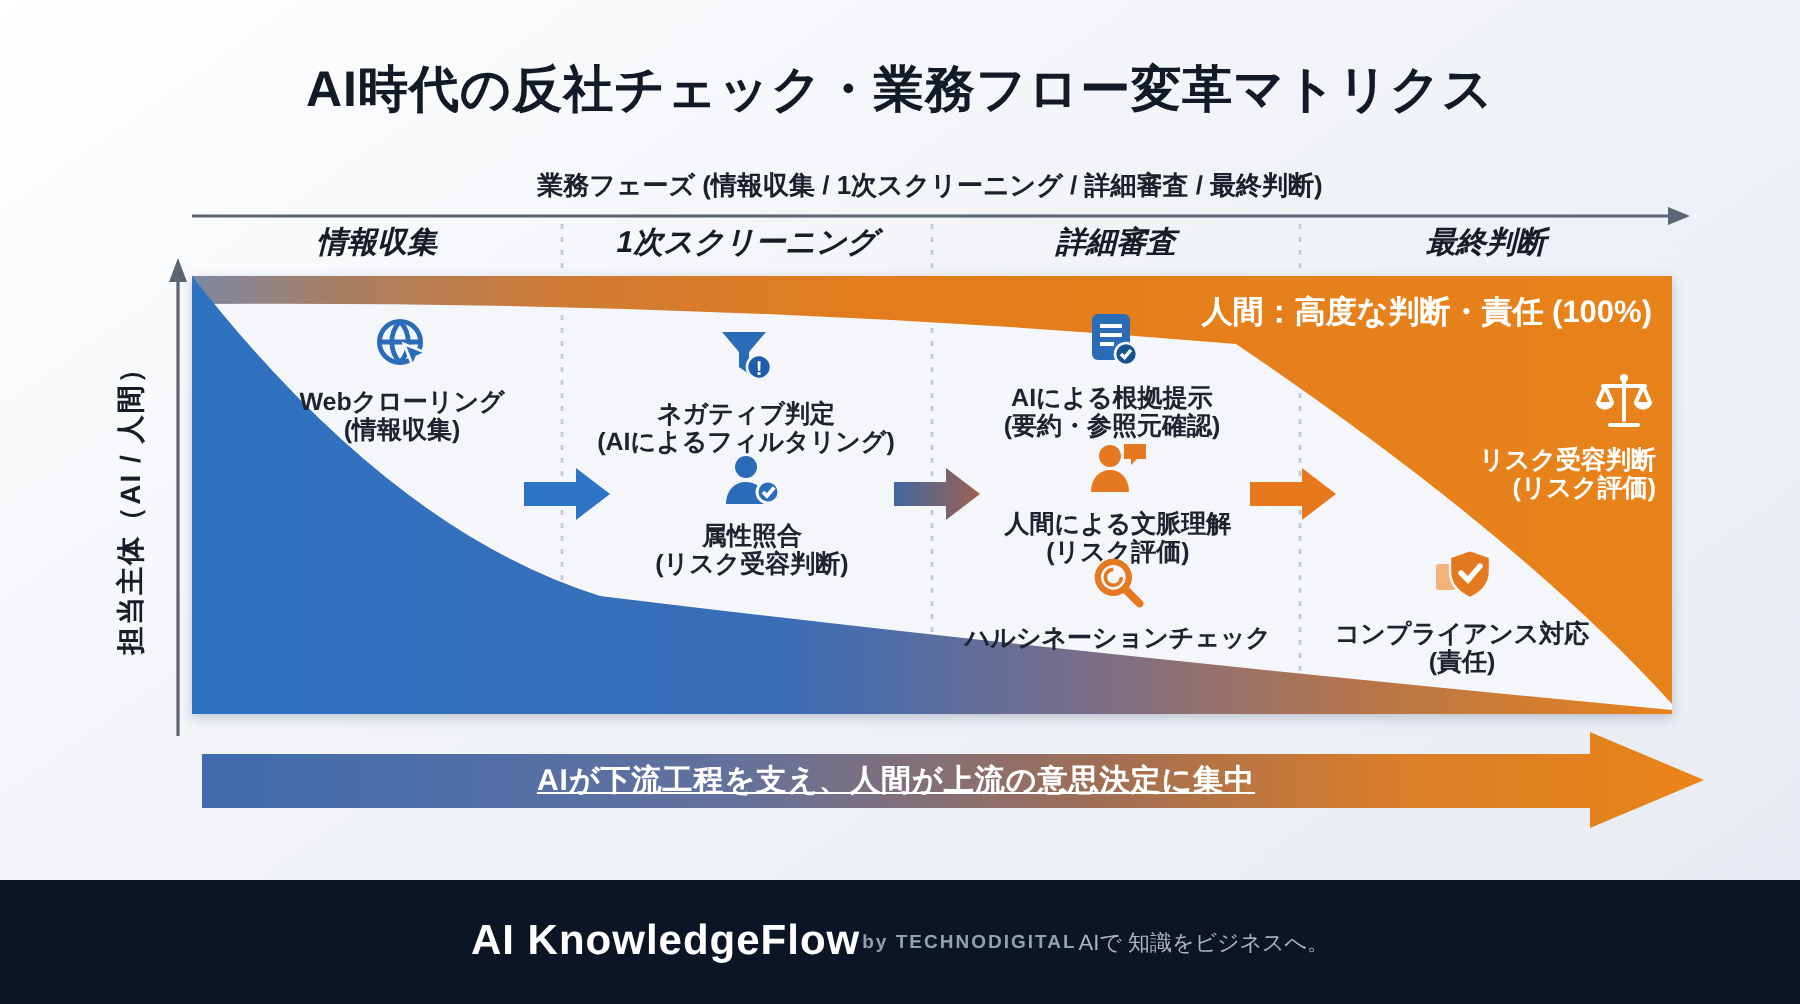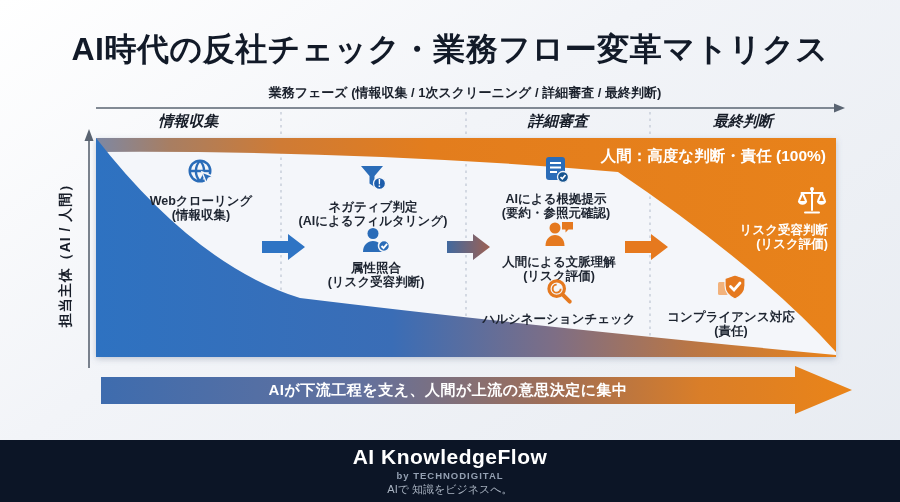--- a/index.html
+++ b/index.html
@@ -7,21 +7,21 @@
   body { font-family:"Liberation Sans","DejaVu Sans",sans-serif; }
   .canvas{
     position:relative; width:900px; height:502px; overflow:hidden;
     background:linear-gradient(145deg,#ffffff 0%,#f2f4f8 40%,#e7ebf1 100%);
   }
   .abs{ position:absolute; }
   svg.layer{ position:absolute; left:0; top:0; }
 
   .title{
     left:0; top:28px; width:900px; text-align:center;
-    font-size:32px; font-weight:800; color:#121a28; letter-spacing:.5px;
+    font-size:25px; font-weight:800; color:#121a28; letter-spacing:.5px;
   }
   .subtitle{
     left:95px; top:84px; width:740px; text-align:center;
     font-size:13px; font-weight:700; color:#1b212c;
   }
   .col-head{
     top:112px; text-align:center; font-size:15px; font-weight:700; color:#171d28;font-style:italic;
   }
   .y-label{
     left:-44px; top:243px; width:220px; text-align:center;
@@ -38,25 +38,25 @@
     top:146px; right:74px; text-align:right;
     font-size:15.5px; font-weight:800; color:#ffffff;
   }
   .ai-label{
     left:110px; top:313px; text-align:left;
     font-size:15px; font-weight:800; color:#ffffff; line-height:1.3;
   }
   .bottom-arrow-label{
     left:101px; top:377px; width:694px; height:27px;
     display:flex; align-items:center; justify-content:center;
-    font-size:15px; font-weight:800; color:#ffffff; letter-spacing:.5px;
+    font-size:15px; font-weight:800; color:#ffffff; letter-spacing:.5px;text-decoration:underline;
   }
   .footer{
     left:0; top:440px; width:900px; height:62px; background:#0c1526;
-    display:flex; flex-direction:column; align-items:center; justify-content:center;
+    display:flex; flex-direction:row; align-items:center; justify-content:center;
     gap:1px;
   }
   .footer .brand{ color:#ffffff; font-size:21px; font-weight:800; letter-spacing:.5px; }
   .footer .byline{ color:#94a0b2; font-size:9.5px; font-weight:700; letter-spacing:1px; }
   .footer .tagline{ color:#aab4c2; font-size:11px; }
 </style>
 </head>
 <body>
 
 <div class="canvas">
@@ -119,20 +119,21 @@
     <path d="M447,241 h26 v-7 l17,13 l-17,13 v-7 h-26 Z" fill="url(#midGrad)"></path>
     <path d="M625,241 h26 v-7 l17,13 l-17,13 v-7 h-26 Z" fill="#e6791e"></path>
 
     <path d="M101,377 H795 V366 L852,390 L795,414 V404 H101 Z" fill="url(#bottomGrad)"></path>
   </svg>
 
   <div class="abs title">AI時代の反社チェック・業務フロー変革マトリクス</div>
   <div class="abs subtitle">業務フェーズ (情報収集 / 1次スクリーニング / 詳細審査 / 最終判断)</div>
 
   <div class="abs col-head" style="left:96px;width:185px;">情報収集</div>
+  <div class="abs col-head" style="left:281px;width:185px;">1次スクリーニング</div>
   <div class="abs col-head" style="left:466px;width:184px;">詳細審査</div>
   <div class="abs col-head" style="left:650px;width:186px;">最終判断</div>
 
   <div class="abs y-label">担当主体（AI / 人間）</div>
 
   <div class="abs human-label">人間：高度な判断・責任 (100%)</div>
 
   <div class="abs node" style="left:121px;top:157px;width:160px;">
     <span class="ic">
       <svg width="30" height="30" viewBox="0 0 30 30">

